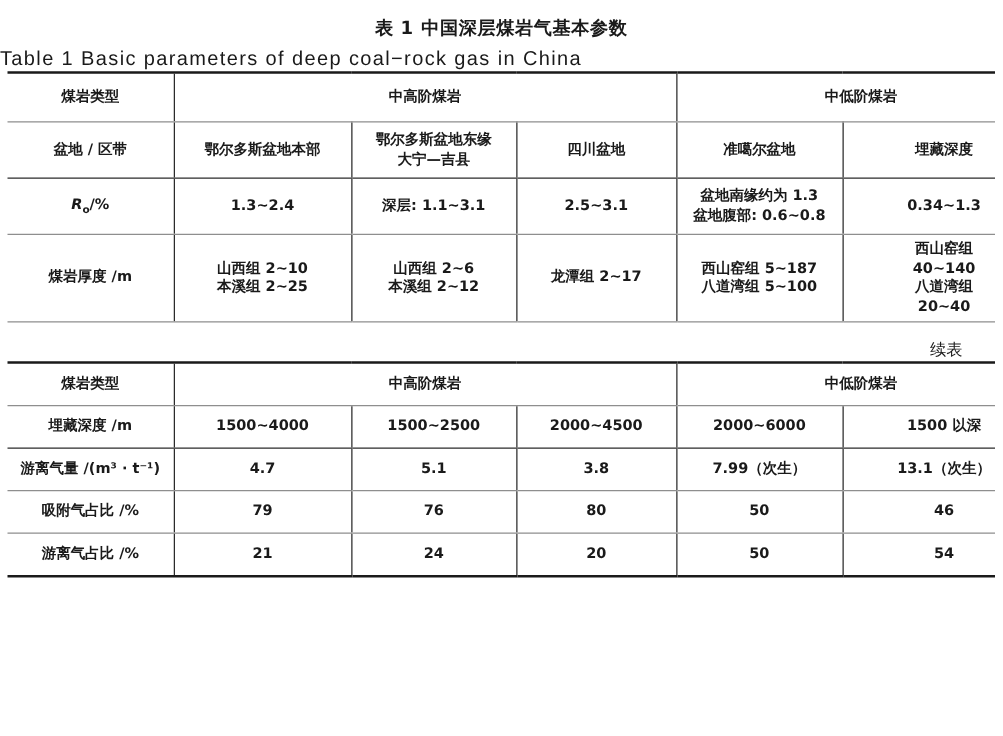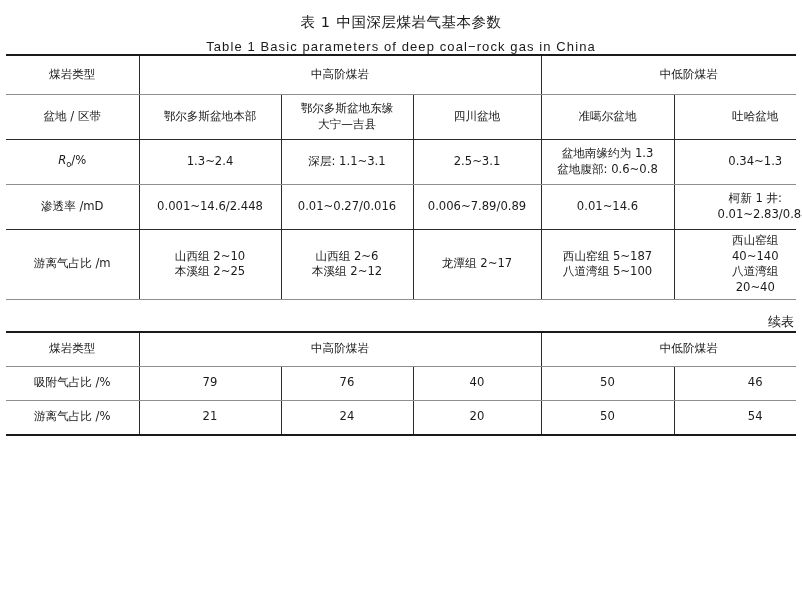--- a/index.html
+++ b/index.html
@@ -19,51 +19,51 @@
     width: 802px;
     height: 589px;
     box-sizing: border-box;
     padding: 0;
   }
 
   
   .title-zh {
     text-align: center;
     font-size: 14.5px;
-    font-weight: normal;
+    font-weight: bold;
     letter-spacing: 0.5px;
     margin: 13px 0 0 0;
     font-family: "DejaVu Sans", "Liberation Sans", sans-serif;
   }
   .title-zh .num { margin-right: 6px; }
   .title-en {
-    text-align: center;
-    font-size: 13px;
+    font-size: 16px;
     letter-spacing: 1.1px;
     margin: 7px 0 0 0;
     font-family: "Liberation Sans", "DejaVu Sans", sans-serif;
   }
 
   
   .cont-label {
     text-align: right;
     font-size: 13px;
-    padding-right: 8px;
+    padding-right: 32px;
     margin-top: 13px;
     font-family: "DejaVu Sans", "Liberation Sans", sans-serif;
   }
 
   
   table.sci {
     border-collapse: collapse;
     table-layout: fixed;
     width: 776px;
     margin: 0 auto;
     font-size: 11.6px;
     font-family: "DejaVu Sans", "Liberation Sans", sans-serif;
+    font-weight: bold;
   }
   table.sci td {
     text-align: center;
     vertical-align: middle;
     padding: 3px 3px;
     line-height: 1.35;
     border-left: 1px solid #2b2b2b;
     border-bottom: 1px solid #8e8e8e;
   }
   table.sci tr.toprule td { border-top: 2.2px solid #1a1a1a; }
@@ -105,47 +105,38 @@
         <td colspan="3">中高阶煤岩</td>
         <td colspan="2" class="lastcol">中低阶煤岩</td>
       </tr>
       <tr class="midrule tall">
         <td class="rowhdr">盆地 / 区带</td>
         <td class="two-line">鄂尔多斯盆地本部</td>
         <td class="two-line">鄂尔多斯盆地东缘
 大宁—吉县</td>
         <td class="two-line">四川盆地</td>
         <td class="two-line">准噶尔盆地</td>
-        <td class="lastcol">吐哈盆地</td>
+        <td class="lastcol">埋藏深度</td>
       </tr>
 
 
       <tr class="tall">
         <td class="rowhdr"><span class="ital">R</span><span class="sub">o</span>/%</td>
         <td class="two-line">1.3~2.4</td>
         <td class="two-line">深层: 1.1~3.1</td>
         <td class="two-line">2.5~3.1</td>
         <td class="two-line">盆地南缘约为 1.3
 盆地腹部: 0.6~0.8</td>
         <td class="lastcol two-line">0.34~1.3</td>
       </tr>
 
 
-      <tr class="midrule tall">
-        <td class="rowhdr">渗透率 /mD</td>
-        <td class="two-line">0.001~14.6/2.448</td>
-        <td class="two-line">0.01~0.27/0.016</td>
-        <td class="two-line">0.006~7.89/0.89</td>
-        <td class="two-line">0.01~14.6</td>
-        <td class="lastcol two-line">柯新 1 井:
-0.01~2.83/0.84</td>
-      </tr>
 
       <tr class="tall">
-        <td class="rowhdr">游离气占比 /m</td>
+        <td class="rowhdr">煤岩厚度 /m</td>
         <td class="two-line">山西组 2~10
 本溪组 2~25</td>
         <td class="two-line">山西组 2~6
 本溪组 2~12</td>
         <td class="two-line">龙潭组 2~17</td>
         <td class="two-line">西山窑组 5~187
 八道湾组 5~100</td>
         <td class="lastcol two-line">西山窑组 40~140
 八道湾组 20~40</td>
       </tr>
@@ -164,27 +155,43 @@
       <col style="width:133px">
       <col style="width:122px">
     </colgroup>
     <tbody>
       <tr class="toprule">
         <td class="rowhdr">煤岩类型</td>
         <td colspan="3">中高阶煤岩</td>
         <td colspan="2" class="lastcol">中低阶煤岩</td>
       </tr>
 
-
+      <tr class="midrule">
+        <td class="rowhdr">埋藏深度 /m</td>
+        <td>1500~4000</td>
+        <td>1500~2500</td>
+        <td>2000~4500</td>
+        <td>2000~6000</td>
+        <td class="lastcol">1500 以深</td>
+      </tr>
+
+      <tr>
+        <td class="rowhdr">游离气量 /(m³ · t⁻¹)</td>
+        <td>4.7</td>
+        <td>5.1</td>
+        <td>3.8</td>
+        <td>7.99（次生）</td>
+        <td class="lastcol">13.1（次生）</td>
+      </tr>
 
       <tr>
         <td class="rowhdr">吸附气占比 /%</td>
         <td>79</td>
         <td>76</td>
-        <td>40</td>
+        <td>80</td>
         <td>50</td>
         <td class="lastcol">46</td>
       </tr>
 
       <tr class="bottomrule">
         <td class="rowhdr">游离气占比 /%</td>
         <td>21</td>
         <td>24</td>
         <td>20</td>
         <td>50</td>

